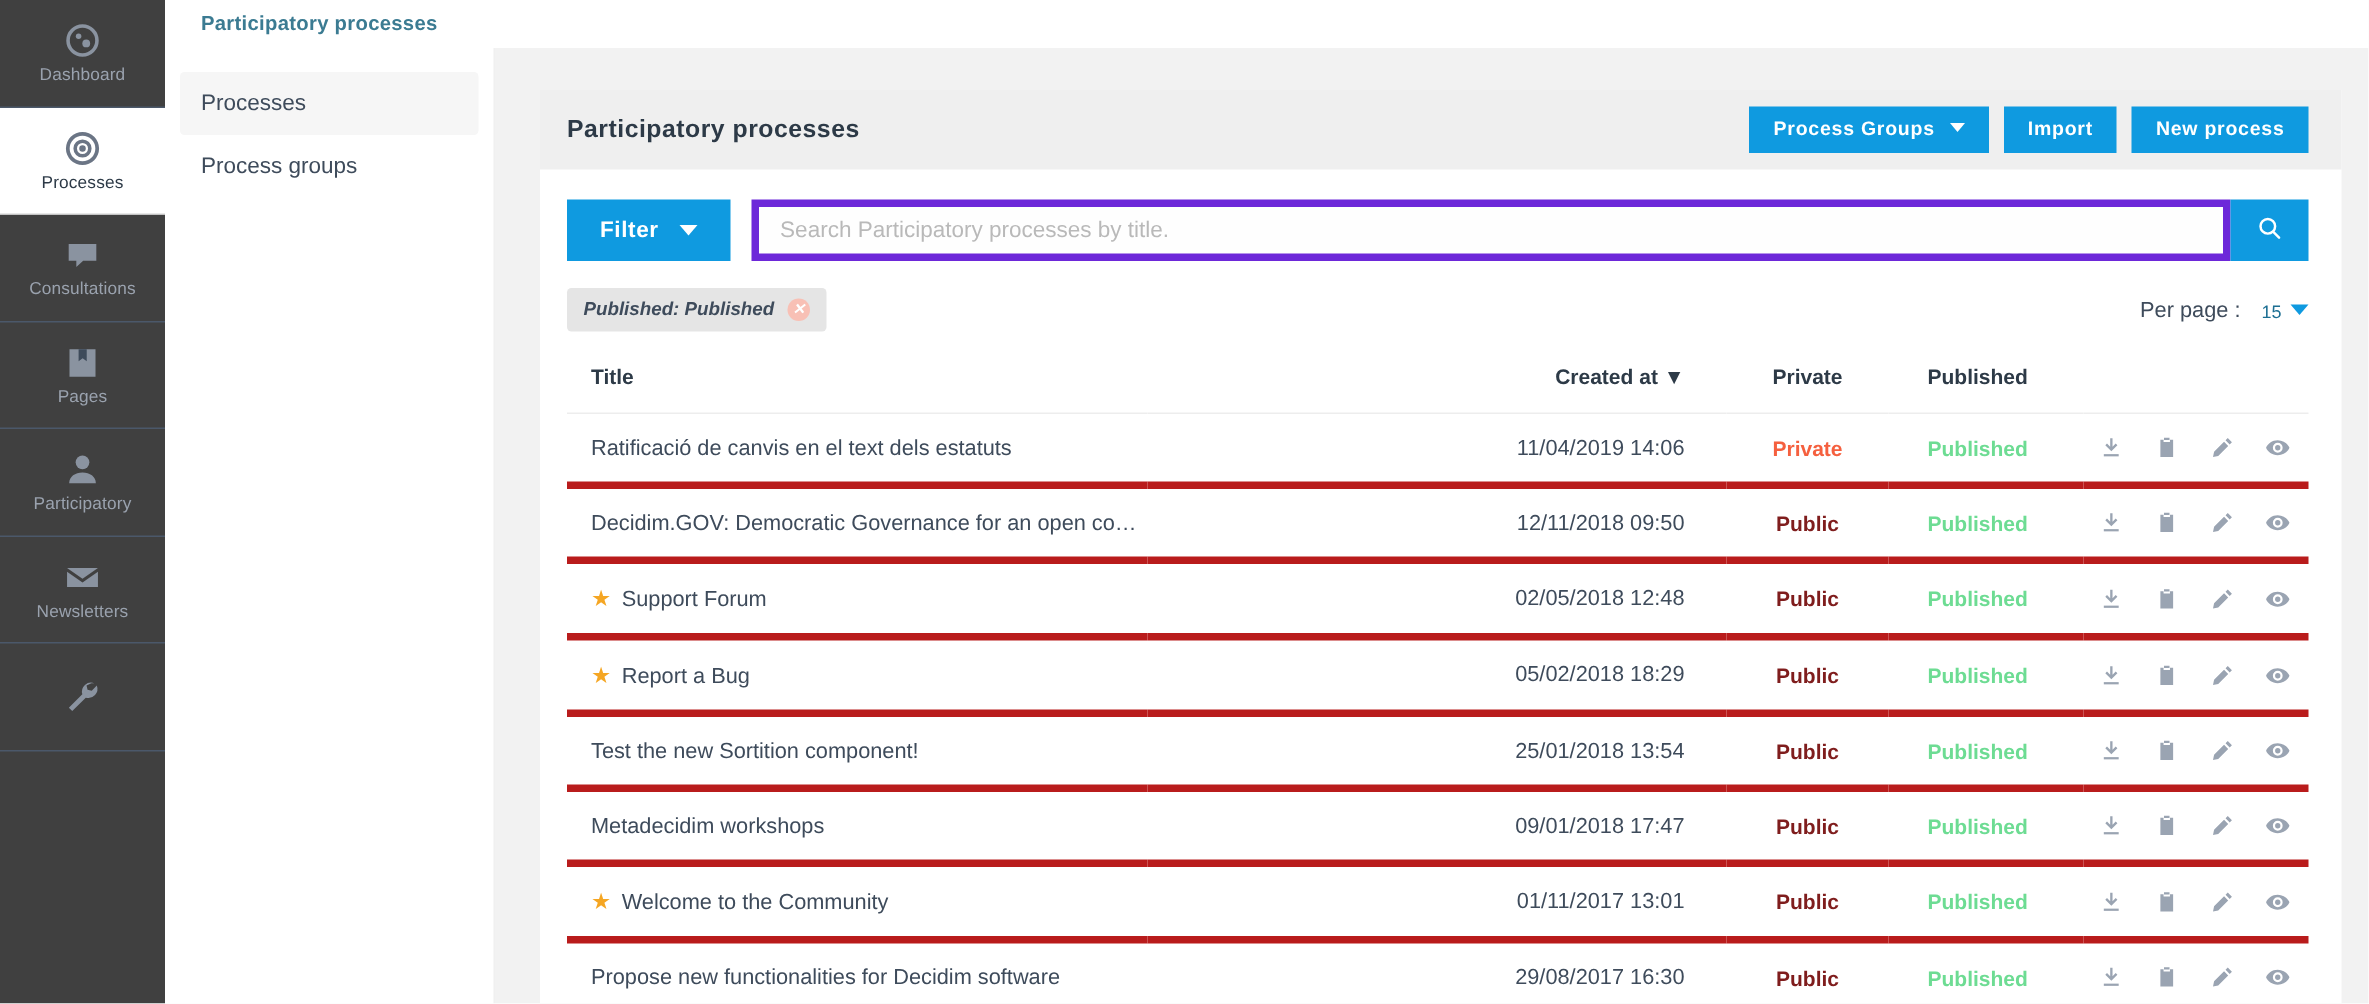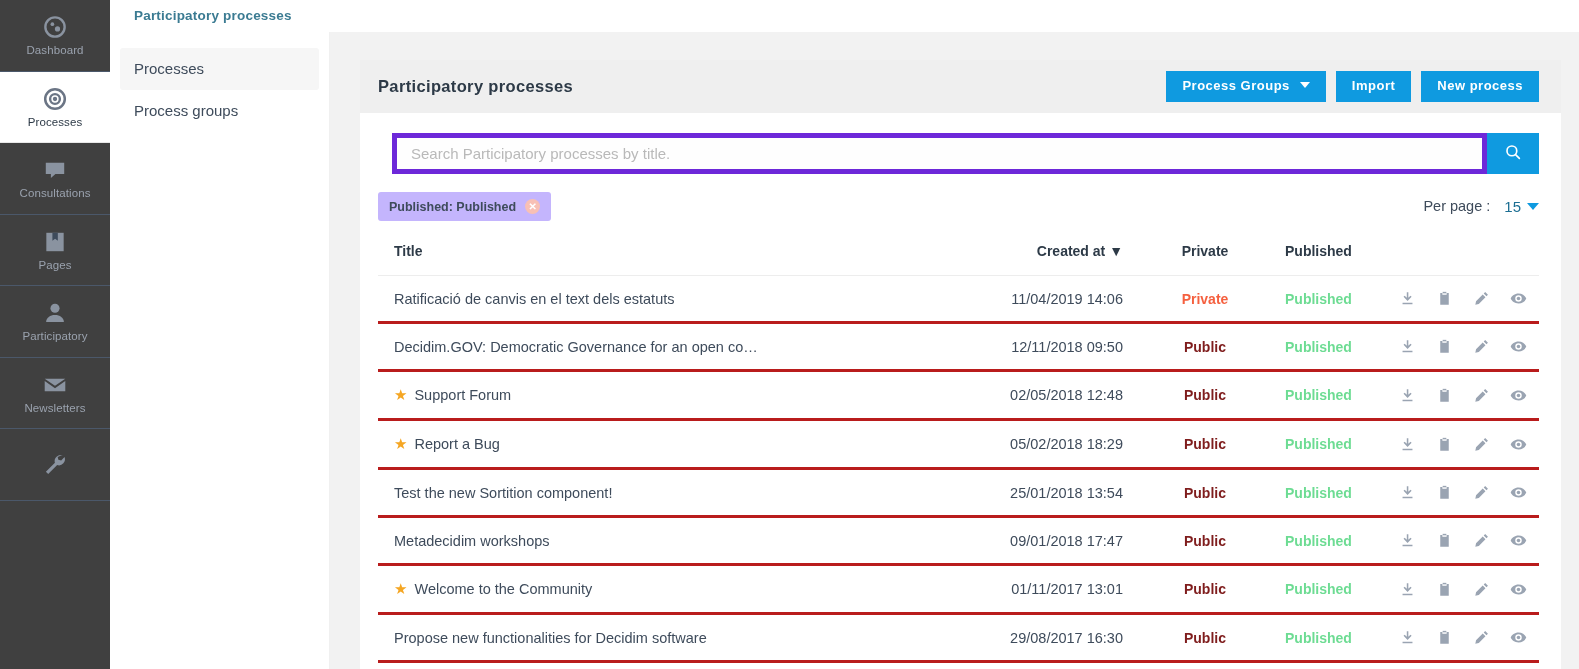--- a/index.html
+++ b/index.html
@@ -201,50 +201,51 @@
 
   
   .meta-row {
     display: flex;
     align-items: center;
     justify-content: space-between;
     padding: 18px 22px 0 18px;
   }
   .tag {
     display: inline-flex;
-    align-items: flex-end;
+    align-items: flex-start;
     gap: 9px;
-    background: #c4b5fd;
+    background: #e5e5e5;
     border-radius: 3px;
     padding: 7px 11px;
     font-size: 12.5px;
     font-weight: bold;
     color: #3e4b5b;
+    font-style: italic;
   }
   .tag-x {
     width: 15px; height: 15px;
     border-radius: 50%;
     background: #f8c0b5;
     color: #ffffff;
     font-size: 10px;
     line-height: 15px;
     text-align: center;
     cursor: pointer;
     font-weight: bold;
   }
   .per-page {
     display: flex;
-    align-items: flex-start;
+    align-items: flex-end;
     gap: 14px;
     font-size: 14.5px;
     color: #3e4b5b;
   }
   .per-page-value {
     color: #1d6f93;
-    font-size: 15px;
+    font-size: 12px;
     cursor: pointer;
   }
   .per-page .caret {
     display: inline-block;
     margin-left: 6px;
     border-left: 6px solid transparent;
     border-right: 6px solid transparent;
     border-top: 7px solid #0f9ae0;
     vertical-align: 2px;
   }
@@ -262,21 +263,21 @@
   }
   th.c-title { padding-left: 16px; }
   th.c-date  { text-align: right; padding-right: 28px; }
   th.c-priv  { text-align: center; width: 108px; }
   th.c-pub   { text-align: left; width: 130px; padding-left: 26px; }
   th.c-act   { width: 150px; }
   td {
     font-size: 14.5px;
     color: #3e4b5b;
     padding: 14px 0;
-    border-bottom: 3px solid #b91c1c;
+    border-bottom: 5px solid #b91c1c;
     white-space: nowrap;
     overflow: hidden;
     text-overflow: ellipsis;
   }
   td.c-title { padding-left: 16px; }
   td.c-date  { text-align: right; padding-right: 28px; }
   td.c-priv  { text-align: center; font-weight: bold; font-size: 14px; }
   td.c-pub   { text-align: left; padding-left: 26px; font-weight: bold; font-size: 14px; }
   .is-private { color: #f5603f; }
   .is-public  { color: #7f1d1d; }
@@ -389,20 +390,24 @@
             <div class="header-actions">
               <button class="btn">
                 <span>Process Groups</span><i class="caret"></i>
               </button>
               <button class="btn">Import</button>
               <button class="btn">New process</button>
             </div>
           </div>
 
           <div class="filter-row">
+            <button class="btn-filter">
+              <span>Filter</span>
+                <i class="caret"></i>
+            </button>
             <div class="search-wrap">
               <input class="search-input" type="text" placeholder="Search Participatory processes by title." style="">
               <button class="search-btn">
                 <span>
                   <svg viewBox="0 0 24 24">
                       <circle cx="10.5" cy="10.5" r="6.5"></circle>
                       <line x1="15.4" y1="15.4" x2="20.5" y2="20.5" stroke-linecap="round"></line>
                     </svg>
                 </span>
               </button>

